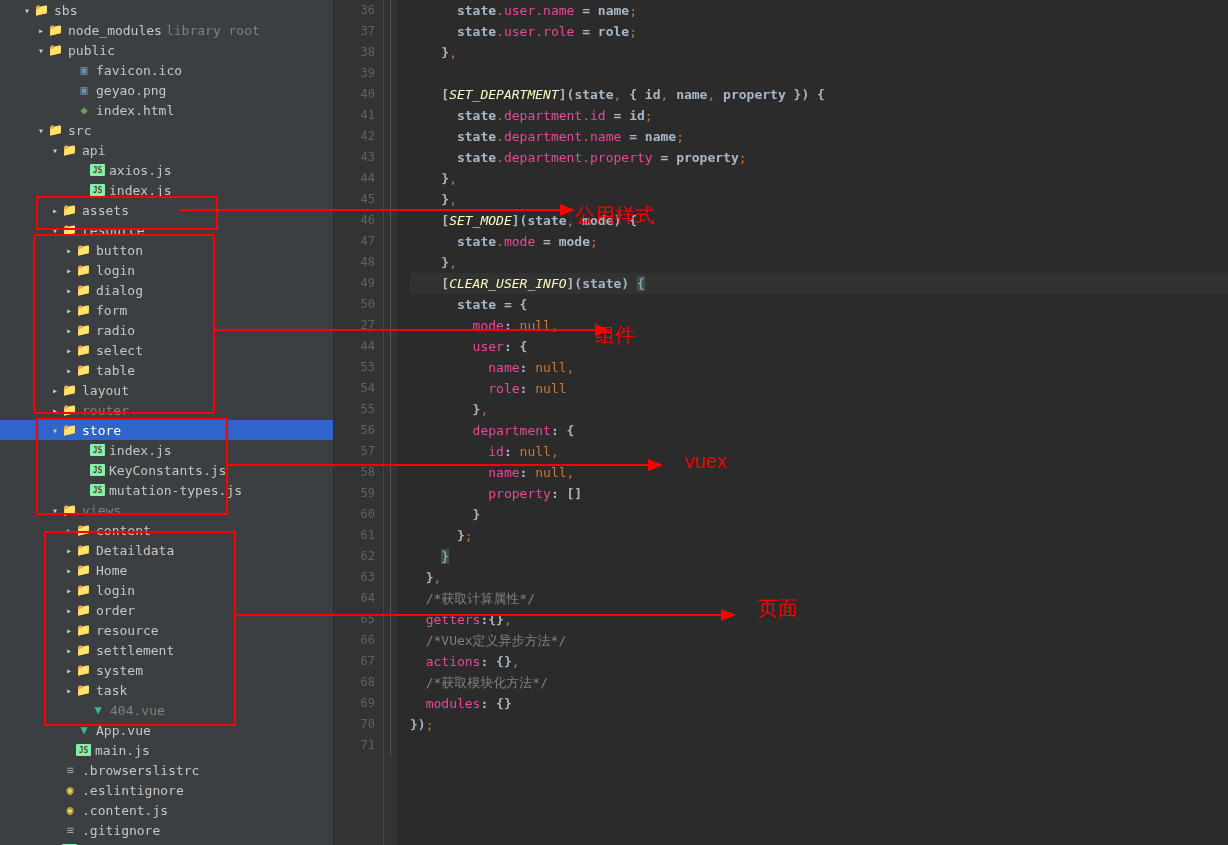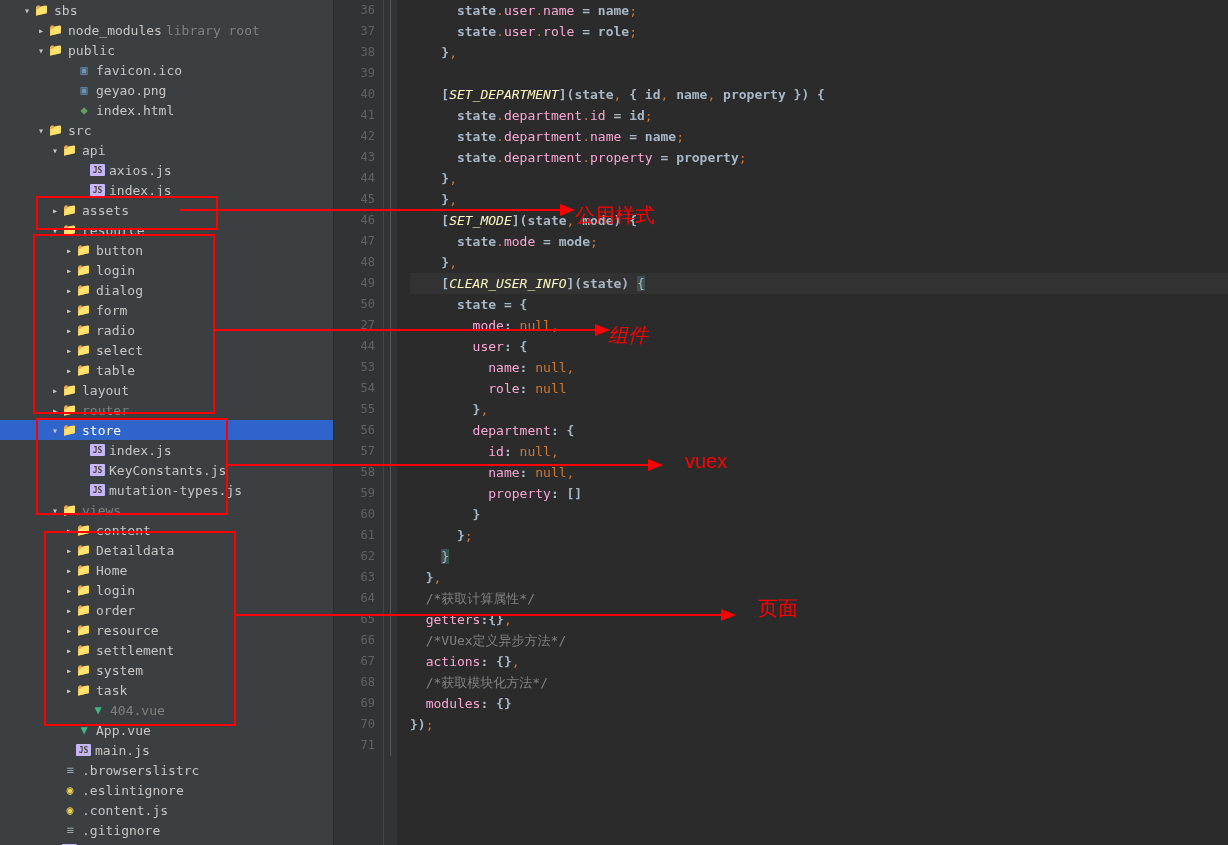--- a/index.html
+++ b/index.html
@@ -27,21 +27,21 @@
   padding-left:0;
   cursor:pointer;
   white-space:nowrap;
 }
 .tree-row.selected { background:#2f65ca; color:#ffffff; }
 .arrow { width:14px; text-align:center; display:inline-block; color:#c6c6c6; font-size:10px; }
 .arrow.blank { visibility:hidden; }
 .ico { width:16px; height:16px; display:inline-flex; align-items:center; justify-content:center; margin-right:4px; font-size:12px; }
 .folder { color:#9aa7b0; }
 .folder-lib { color:#c28e5e; }
-.js-ico { background:#c4b5fd; color:#4d472f; font-size:8px; font-weight:bold; width:15px; height:12px; display:inline-flex; align-items:center; justify-content:center; border-radius:1px; margin-right:4px; }
+.js-ico { background:#86efac; color:#4d472f; font-size:8px; font-weight:bold; width:15px; height:12px; display:inline-flex; align-items:center; justify-content:center; border-radius:1px; margin-right:4px; }
 .html-ico { color:#61a15a; }
 .img-ico { color:#6a93b4; }
 .vue-ico { color:#41b883; }
 .cfg-ico { color:#9aa7b0; }
 .json-ico { color:#f0d24f; }
 .lbl { color:#c6c6c6; }
 .lib-tag { color:#808080; margin-left:4px; }
 .excluded { color:#808080; }
 .tree-row.selected .lbl { color:#fff; }
 
@@ -63,21 +63,21 @@
 }
 .fold-col div { height:21px; border-left:1px solid #555; margin-left:6px; }
 .code {
   padding-left:12px;
   font-size:13px;
   line-height:21px;
   white-space:pre;
   flex:1;
 }
 .code-line { height:21px; }
-.k-prop { color:#f9a8d4; }
+.k-prop { color:#ec4899; }
 .k-punc { color:#cc7832; }
 .k-id { color:#a9b7c6;font-weight:bold; }
 .k-const { color:#fef9c3; font-style:italic; }
 .k-null { color:#cc7832; }
 .k-cmt { color:#808080; }
 .cur-brace { background:#3b514d; }
 .line-hl { background:#323232; }
 
 .annotations { position:absolute; top:0; left:0; width:100%; height:100%; pointer-events:none;margin-top:20px; }
 .box { position:absolute; border:2px solid #ff0000; }
@@ -398,21 +398,21 @@
   <svg class="arrow-svg" style="left:180px;top:180px;width:395px;height:20px;">
     <line x1="0" y1="10" x2="380" y2="10"></line>
       <polygon points="380,4 395,10 380,16"></polygon>
   </svg>
   <div class="anno-label" style="left:575px;top:182px;">公用样式</div>
 
   <svg class="arrow-svg" style="left:215px;top:300px;width:395px;height:20px;">
     <line x1="0" y1="10" x2="380" y2="10"></line>
       <polygon points="380,4 395,10 380,16"></polygon>
   </svg>
-  <div class="anno-label" style="left:608px;top:302px;font-style:italic;">组件</div>
+  <div class="anno-label" style="left:595px;top:302px;">组件</div>
 
   <svg class="arrow-svg" style="left:228px;top:435px;width:435px;height:20px;">
     <line x1="0" y1="10" x2="420" y2="10"></line>
       <polygon points="420,4 435,10 420,16"></polygon>
   </svg>
   <div class="anno-label" style="left:685px;top:430px;">vuex</div>
 
   <svg class="arrow-svg" style="left:236px;top:585px;width:500px;height:20px;">
     <line x1="0" y1="10" x2="485" y2="10"></line>
       <polygon points="485,4 500,10 485,16"></polygon>

